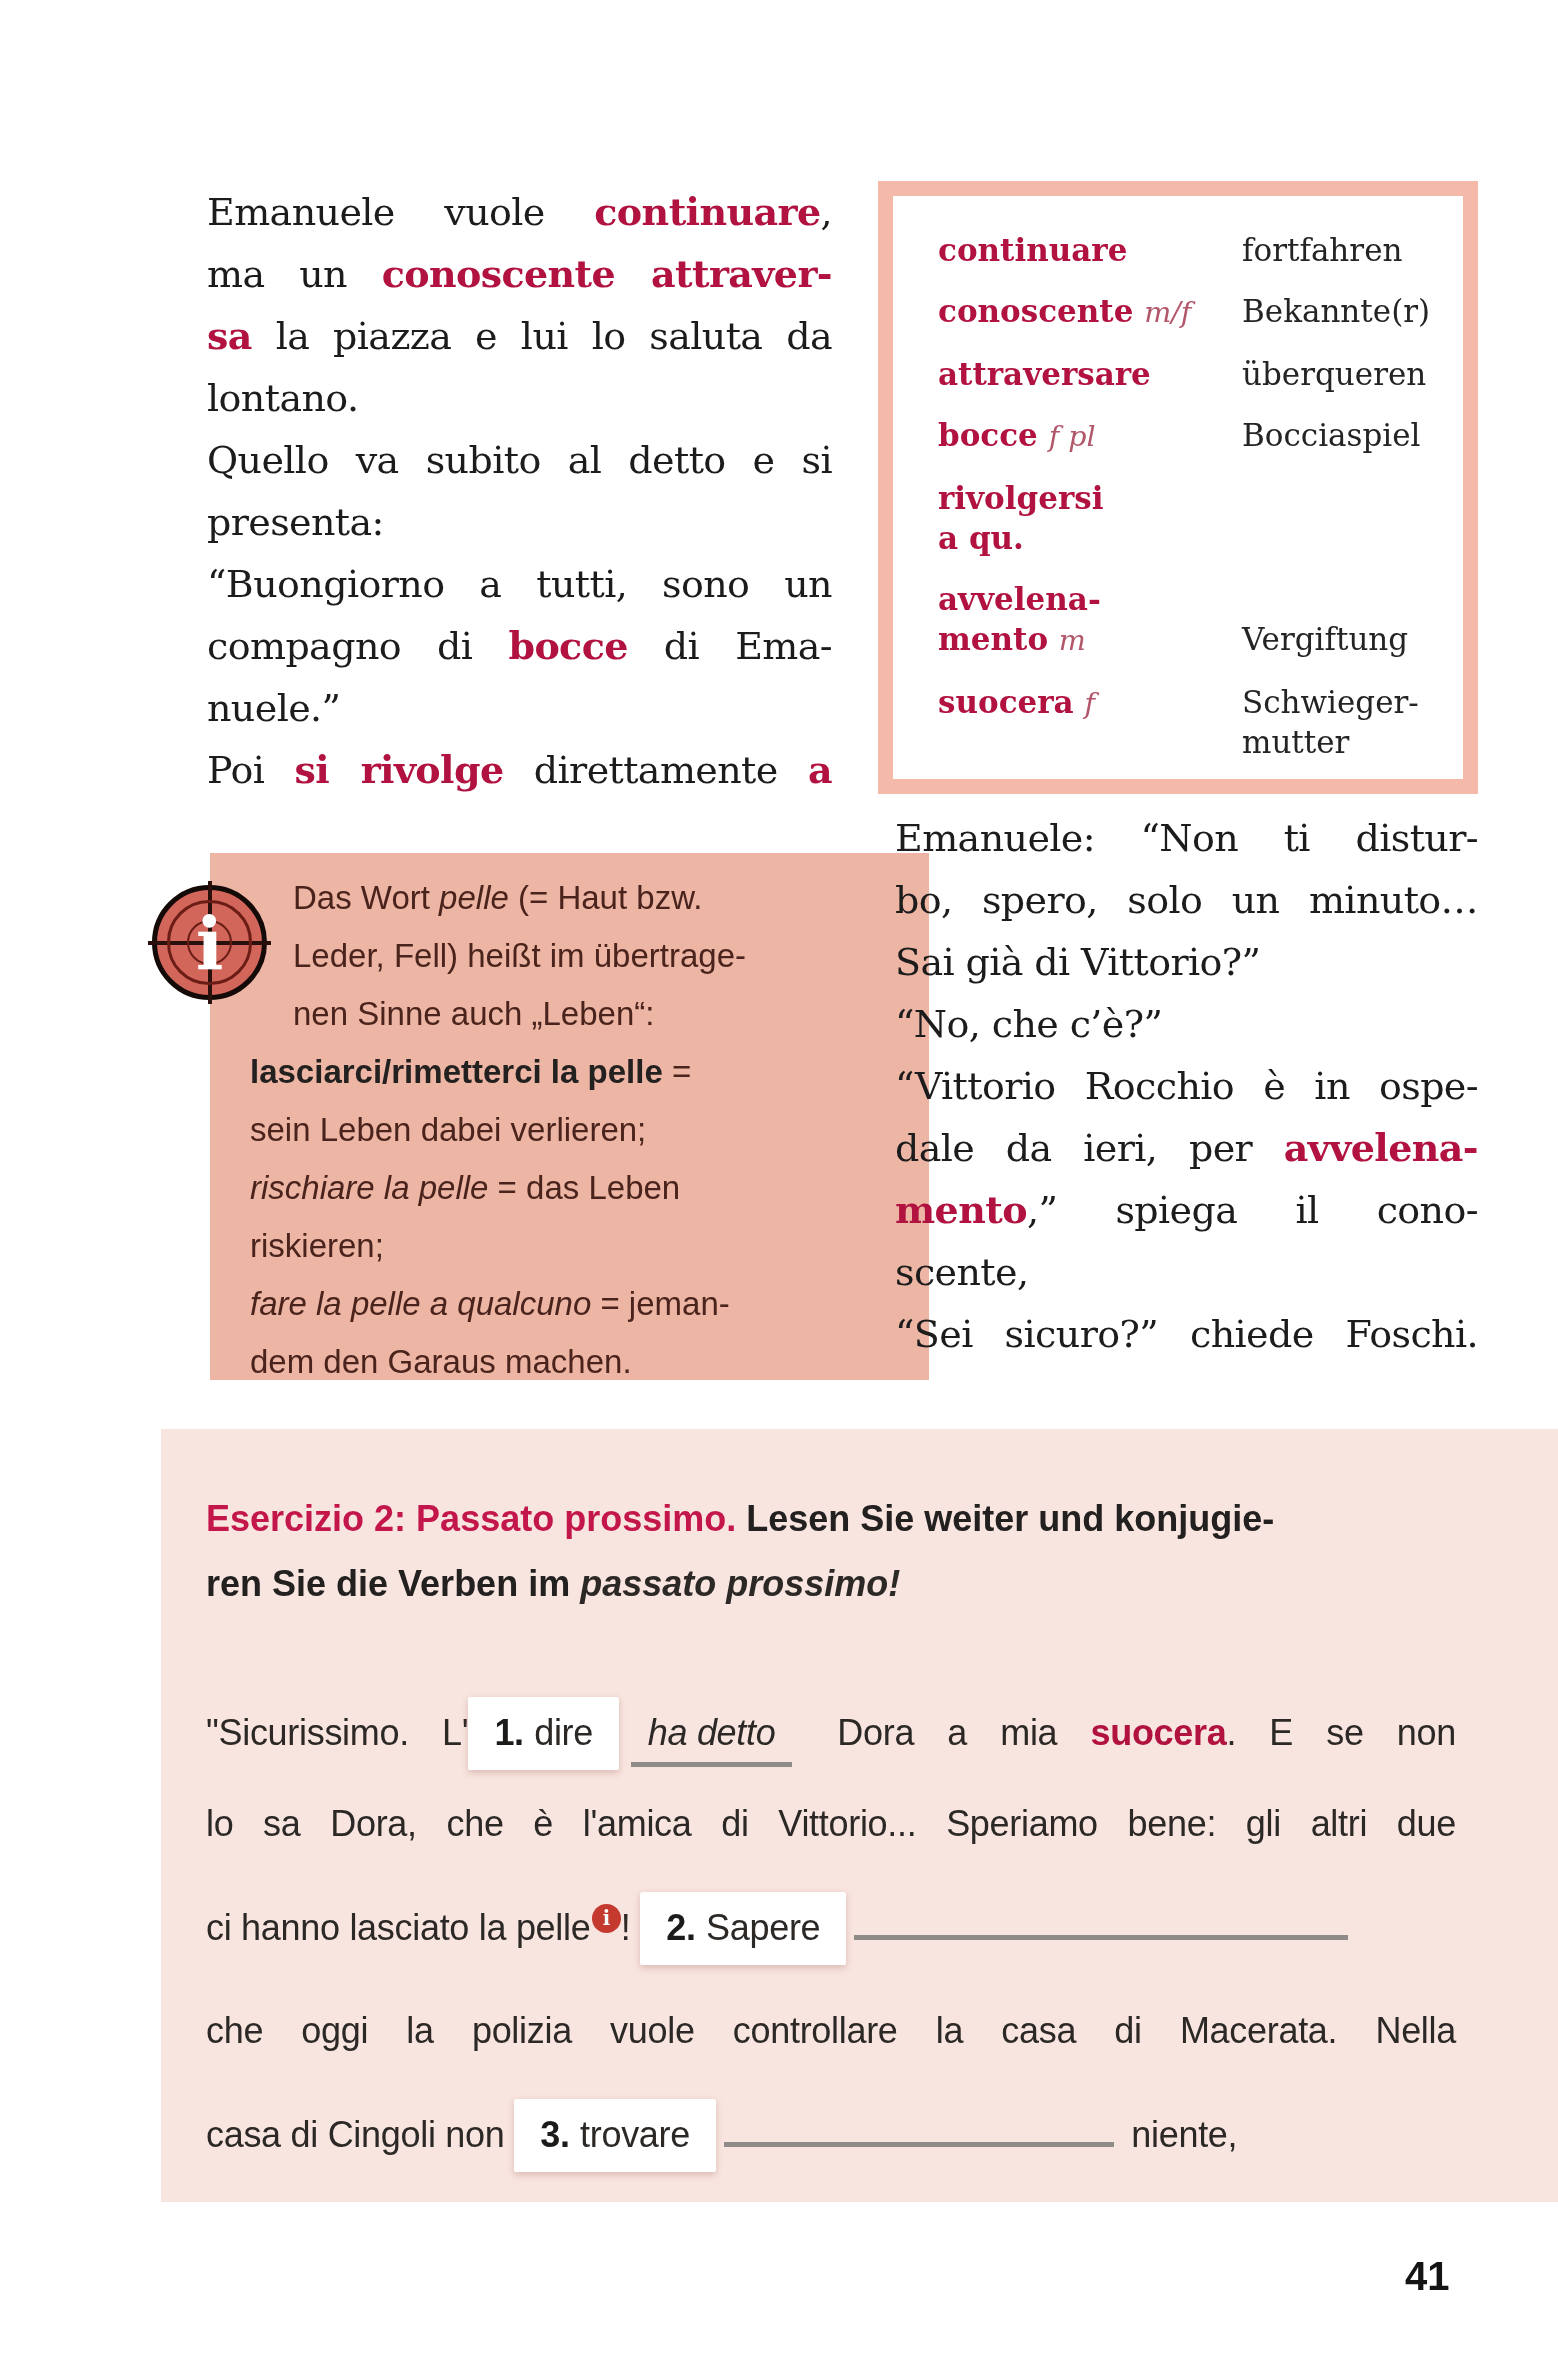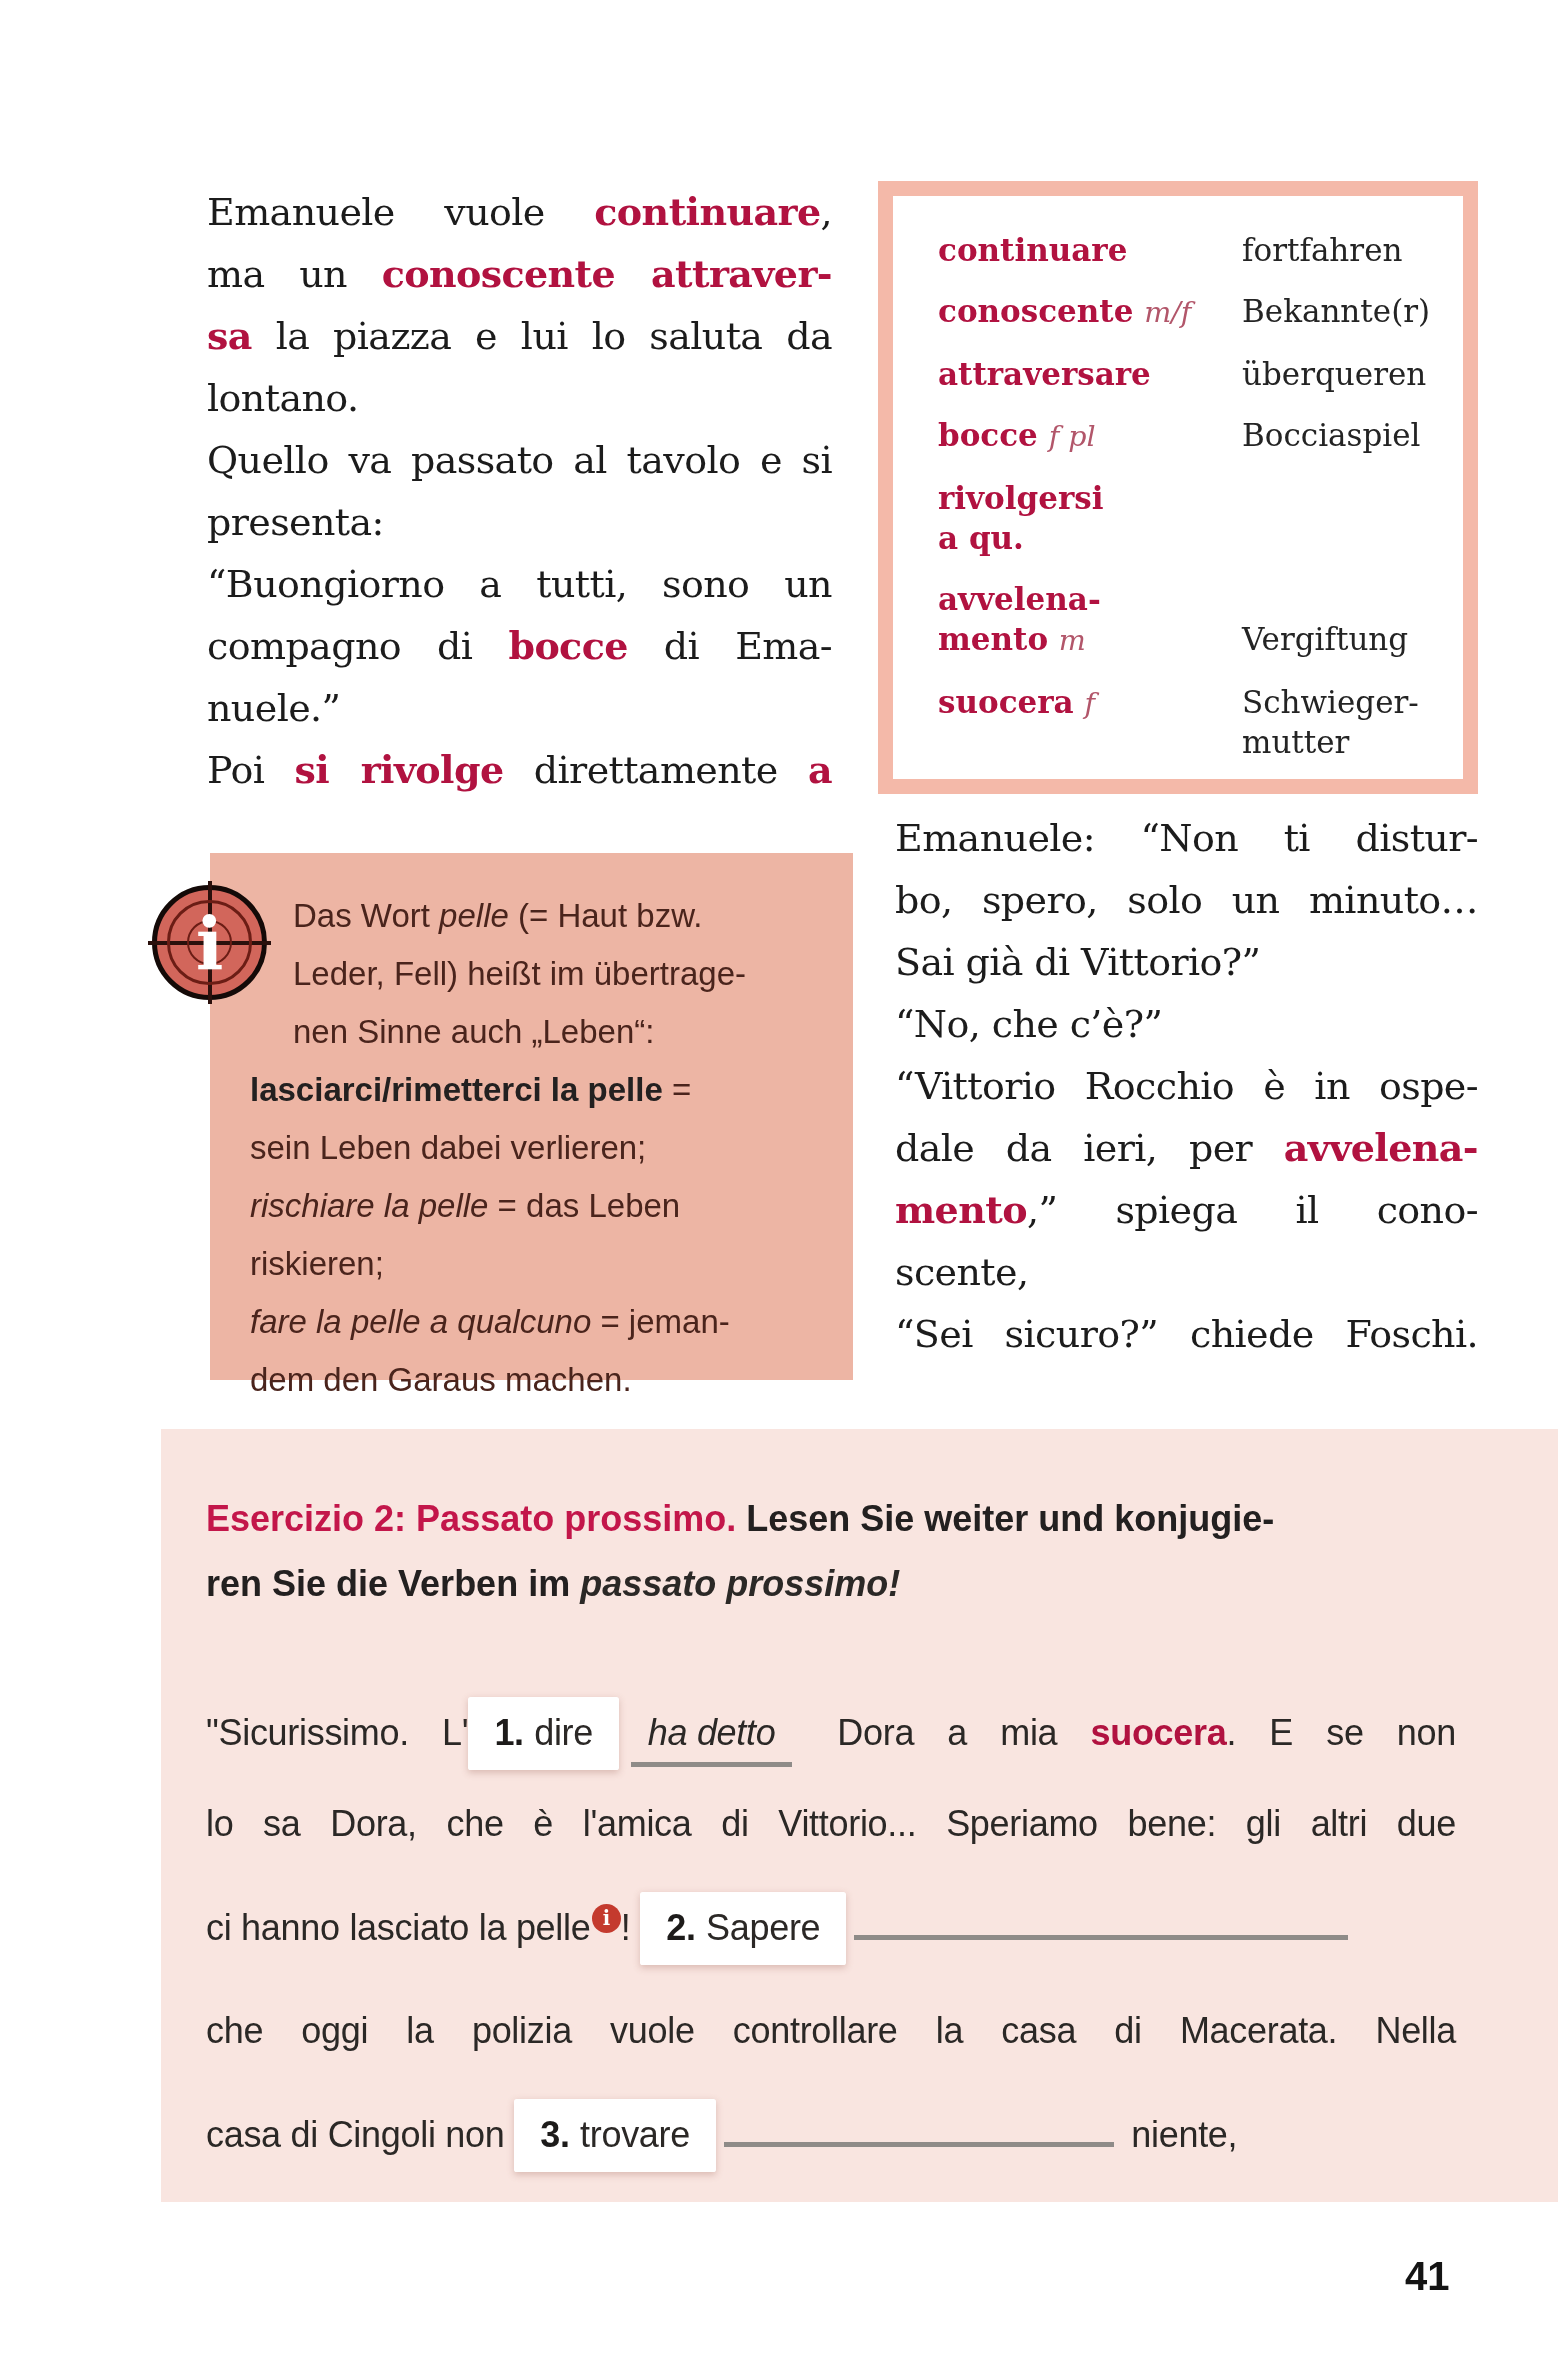--- a/index.html
+++ b/index.html
@@ -23,22 +23,22 @@
 
   
   .vocab{position:absolute;left:837px;top:181px;width:600px;height:613px;box-sizing:border-box;
          border:15.6px solid #f4b9a9;background:#ffffff;padding:34px 19.5px 0 45px;}
   .ventry{display:flex;margin-bottom:21px;font-size:31px;line-height:40px;}
   .vit{width:304px;flex:none;}
   .vde{flex:1;color:#242424;}
   .vline{min-height:40px;white-space:nowrap;}
 
   
-  .infobox{position:absolute;left:169px;top:853px;width:643px;height:527px;background:#edb5a4;
-           box-sizing:border-box;padding-top:34px;font-family:"Liberation Sans", sans-serif;
+  .infobox{position:absolute;left:169px;top:853px;width:719px;height:527px;background:#edb5a4;
+           box-sizing:border-box;padding-top:16px;font-family:"Liberation Sans", sans-serif;
            color:#4a241c;font-size:33px;line-height:58px;}
   .il{margin-left:40px;white-space:nowrap;}
   .il.indent{margin-left:83px;}
 
   .info-icon{position:absolute;left:111px;top:885px;width:105px;height:105px;border-radius:50%;
              border:5.8px solid #140a08;background:#d2665b;}
   .info-icon .cx-h{position:absolute;left:-9px;right:-9px;top:50%;margin-top:-1.9px;height:3.9px;background:#2a100c;}
   .info-icon .cx-v{position:absolute;top:-9px;bottom:-9px;left:50%;margin-left:-1.9px;width:3.9px;background:#2a100c;}
   .info-icon .ring1{position:absolute;left:10.4px;top:10.4px;right:10.4px;bottom:10.4px;border:3.2px solid #6b1d15;border-radius:50%;}
   .info-icon .ring2{position:absolute;left:30px;top:30px;right:30px;bottom:30px;border:2.6px solid #6b1d15;border-radius:50%;}
@@ -68,21 +68,21 @@
 </head>
 <body>
 
 <div id="page">
 
   <div class="story">
     <div class="jl"><span>Emanuele vuole </span><span class="seg-red">continuare</span><span>,</span></div>
     <div class="jl"><span>ma un </span><span class="seg-red">conoscente attraver-</span></div>
     <div class="jl"><span class="seg-red">sa</span><span> la piazza e lui lo saluta da</span></div>
     <div><span>lontano.</span></div>
-    <div class="jl"><span>Quello va passato al tavolo e si</span></div>
+    <div class="jl"><span>Quello va subito al detto e si</span></div>
     <div><span>presenta:</span></div>
     <div class="jl"><span>“Buongiorno a tutti, sono un</span></div>
     <div class="jl"><span>compagno di </span><span class="seg-red">bocce</span><span> di Ema-</span></div>
     <div><span>nuele.”</span></div>
     <div class="jl"><span>Poi </span><span class="seg-red">si rivolge</span><span> direttamente </span><span class="seg-red">a</span></div>
   </div>
 
   <div class="vocab">
     <div class="ventry">
       <div class="vit">

